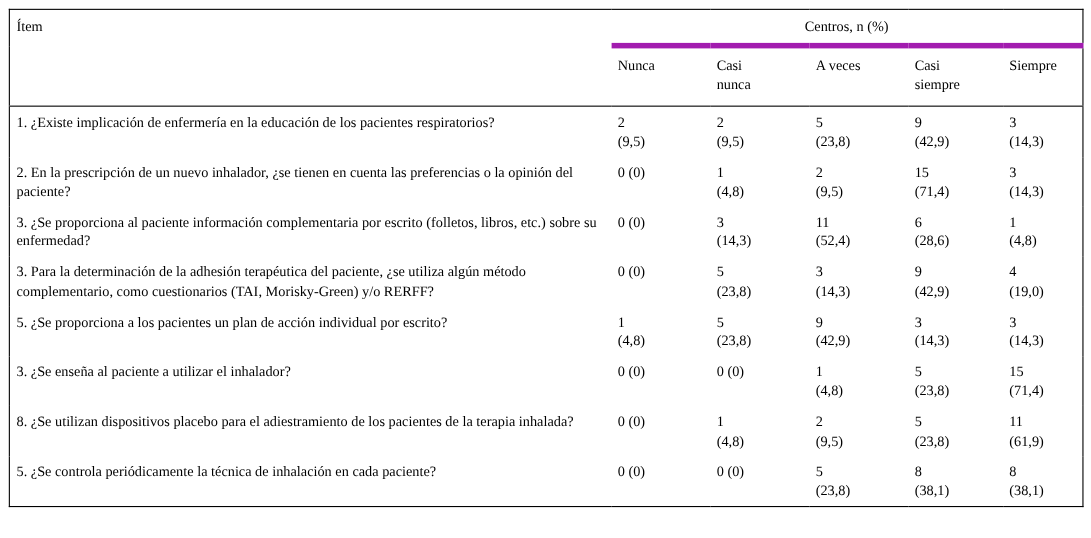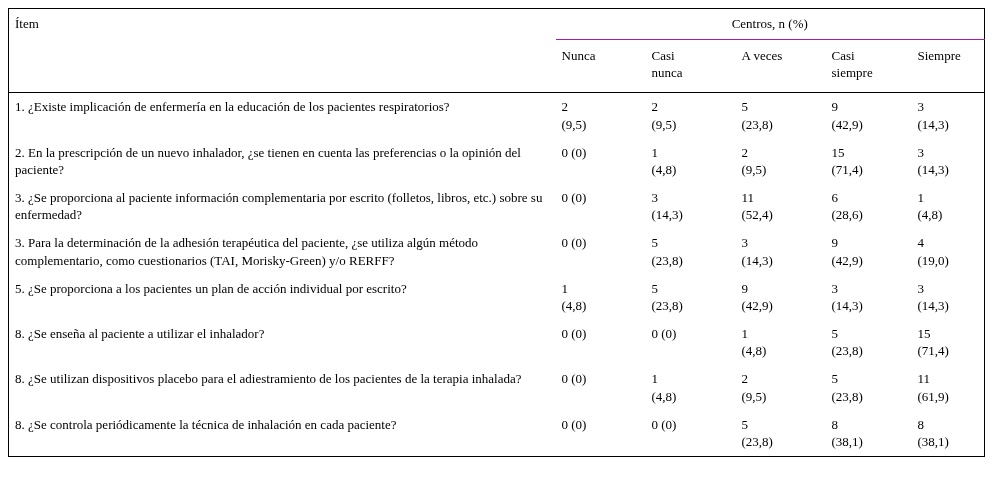--- a/index.html
+++ b/index.html
@@ -27,21 +27,21 @@
     padding: 4px 6px;
     white-space: pre-line;
     overflow: hidden;
   }
   th.item-header {
     border-bottom: 1px solid #000000;
     padding-top: 6px;
   }
   th.group-header {
     text-align: center;
-    border-bottom: 1px solid #a21caf;
+    border-bottom: 5px solid #a21caf;
     padding: 6px 6px 7px 6px;
   }
   tr.subhead th {
     border-bottom: 1px solid #000000;
     padding: 7px 6px 11px 6px;
   }
   td.item-cell { padding-right: 12px; }
   tbody td { padding-top: 5px; padding-bottom: 6px; margin-top: 48px; }
 </style>
 </head>
@@ -134,21 +134,21 @@
 (23,8)</td>
     <td>9
 (42,9)</td>
     <td>3
 (14,3)</td>
     <td>3
 (14,3)</td>
   </tr>
 
   <tr>
-    <td class="item-cell">8. ¿Se enseña al paciente a utilizar el inhalador?</td>
+    <td class="item-cell">3. ¿Se enseña al paciente a utilizar el inhalador?</td>
     <td>0 (0)</td>
     <td>0 (0)</td>
     <td>1
 (4,8)</td>
     <td>5
 (23,8)</td>
     <td>15
 (71,4)</td>
   </tr>
 
@@ -159,21 +159,21 @@
 (4,8)</td>
     <td>2
 (9,5)</td>
     <td>5
 (23,8)</td>
     <td>11
 (61,9)</td>
   </tr>
 
   <tr>
-    <td class="item-cell">8. ¿Se controla periódicamente la técnica de inhalación en cada paciente?</td>
+    <td class="item-cell">5. ¿Se controla periódicamente la técnica de inhalación en cada paciente?</td>
     <td>0 (0)</td>
     <td>0 (0)</td>
     <td>5
 (23,8)</td>
     <td>8
 (38,1)</td>
     <td>8
 (38,1)</td>
   </tr>
 </tbody>

